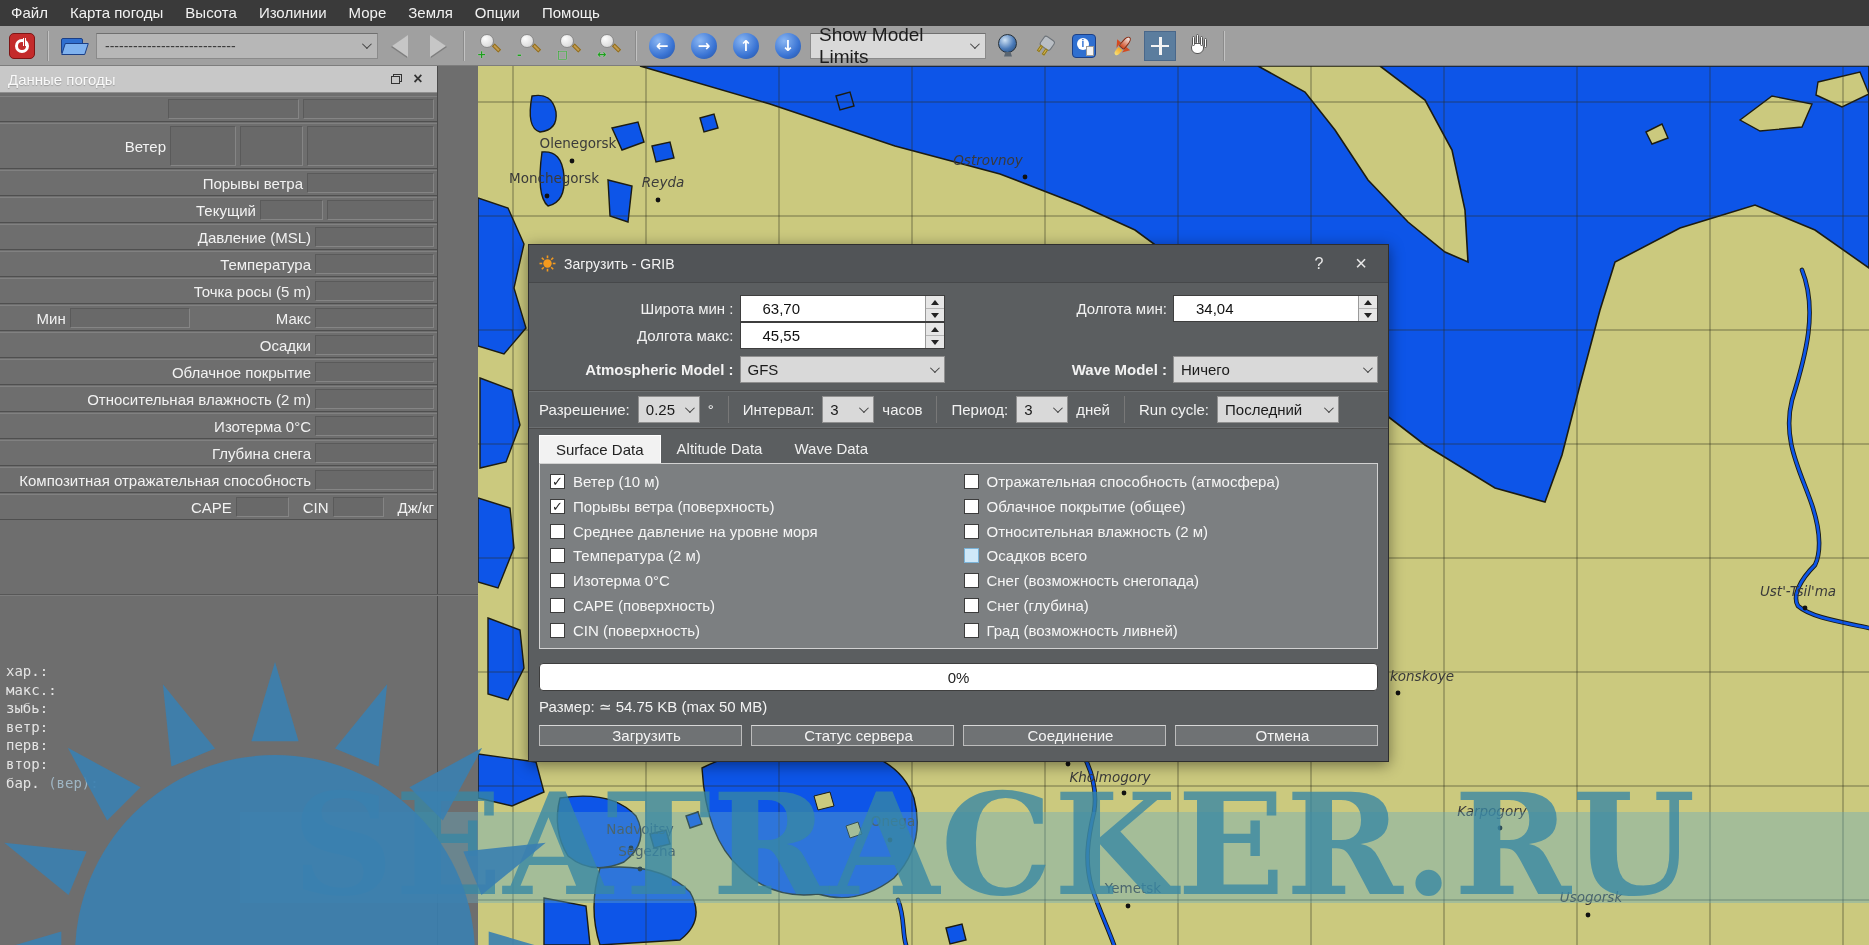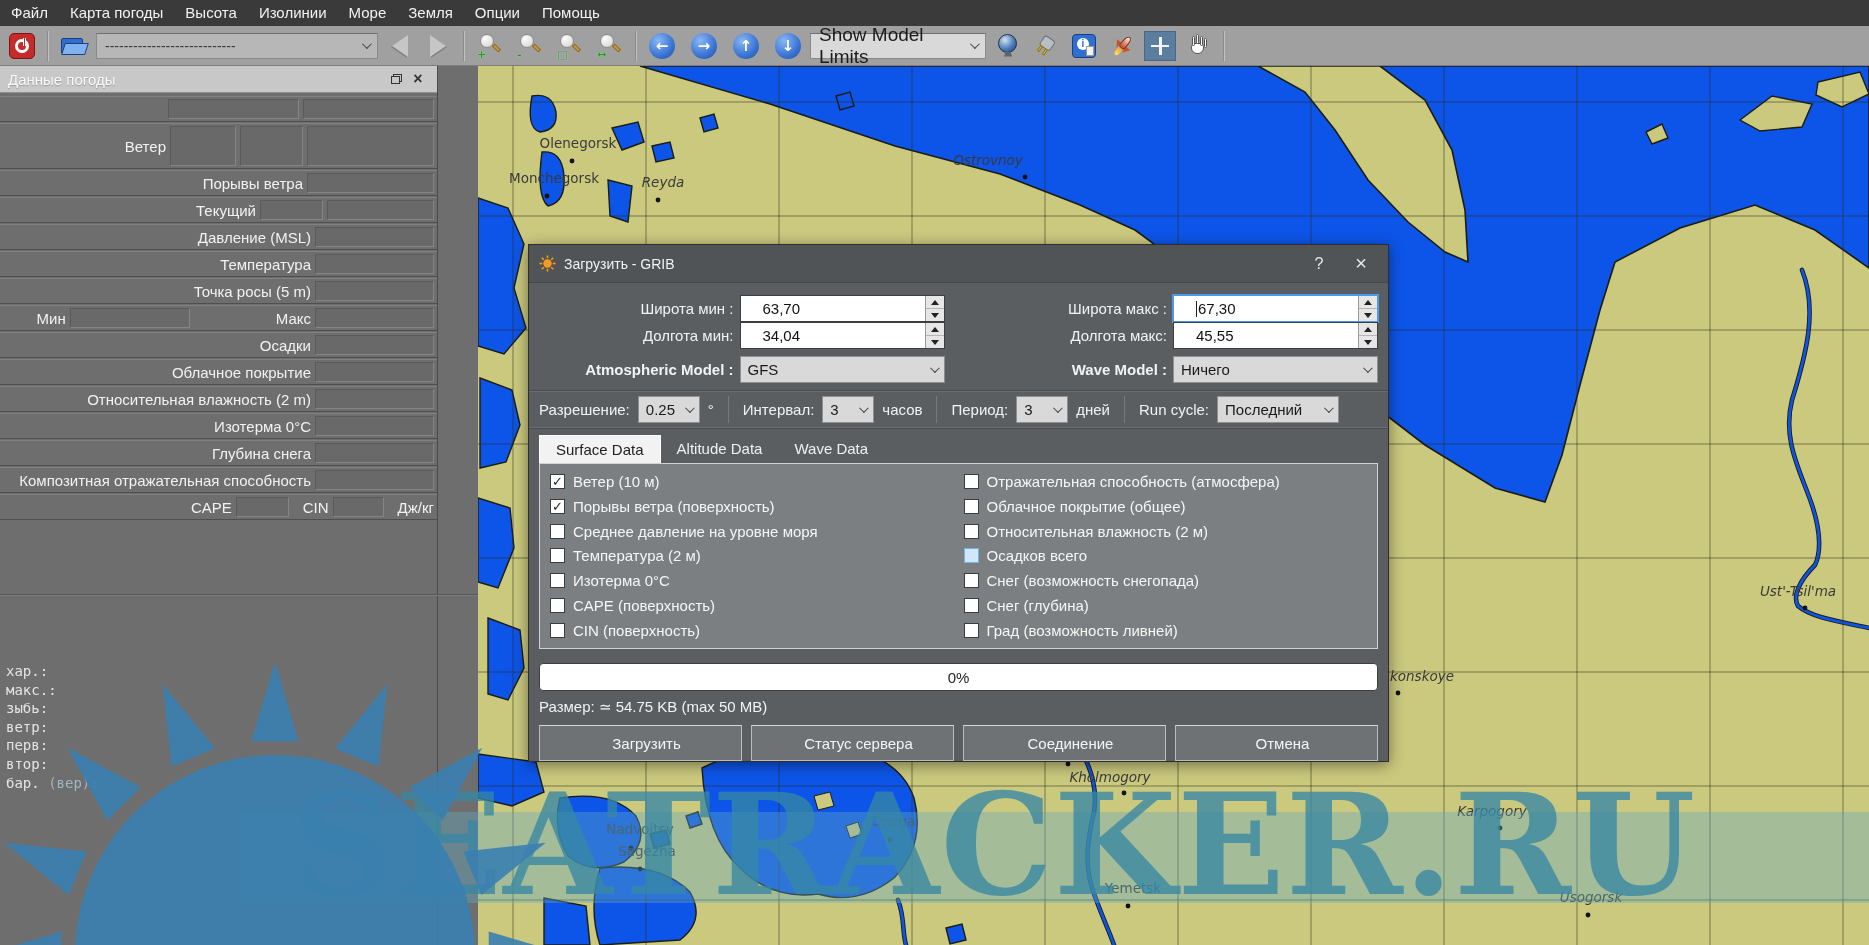--- a/index.html
+++ b/index.html
@@ -145,21 +145,21 @@
              grid-template-columns:1fr 1fr; padding:5px 10px; column-gap:10px; }
   .cb-col { display:flex; flex-direction:column; justify-content:space-around; }
   .cb-item { display:flex; align-items:center; gap:8px; color:#f6f6f6; font-size:15px; }
   .cb-box { width:15px; height:15px; background:#fff; border:1px solid #3c3c3c; color:#222; font-size:13px;
             line-height:13px; text-align:center; flex:none; font-family:"DejaVu Sans", sans-serif; }
   .cb-box.hov { background:#cfe8f8; border-color:#7ab3d8; }
   #progress { margin-top:14px; height:28px; background:#fff; border-radius:4px; border:1px solid #3e3e3e;
               display:flex; align-items:center; justify-content:center; color:#222; font-size:15px; }
   #size-note { color:#f2f2f2; font-size:15px; margin:7px 0 9px 0; }
   #btn-row { display:flex; gap:9px; }
-  .dlg-btn { flex:1; height:36px; background:#6f7274; border:1px solid #bcbcbc; border-top-color:#d8d8d8;
+  .dlg-btn { flex:1; height:21px; background:#6f7274; border:1px solid #bcbcbc; border-top-color:#d8d8d8;
              color:#f4f4f4; font-size:15px; display:flex; align-items:center; justify-content:center;padding-left:12px; }
 </style>
 </head>
 <body>
 
 <div id="stage">
 
   <div id="menubar">
       <span class="menu-item">Файл</span>
       <span class="menu-item">Карта погоды</span>
@@ -529,37 +529,20 @@
                 <span>
                   <i class="tri-up"></i>
                 </span>
                 <span>
                   <i class="tri-dn"></i>
                 </span>
               </span>
           </span>
         </div>
         <div class="fld-row">
-          <span class="lbl">Широта макс :</span>
-          <span class="spinbox focused">
-            <span class="val">
-                <span class="caret"></span>
-                <span>67,30</span>
-              </span>
-            <span class="spin-btns">
-                <span>
-                  <i class="tri-up"></i>
-                </span>
-                <span>
-                  <i class="tri-dn"></i>
-                </span>
-              </span>
-          </span>
-        </div>
-        <div class="fld-row">
           <span class="lbl">Долгота мин:</span>
           <span class="spinbox">
             <span class="val">34,04</span>
             <span class="spin-btns">
                 <span>
                   <i class="tri-up"></i>
                 </span>
                 <span>
                   <i class="tri-dn"></i>
                 </span>

